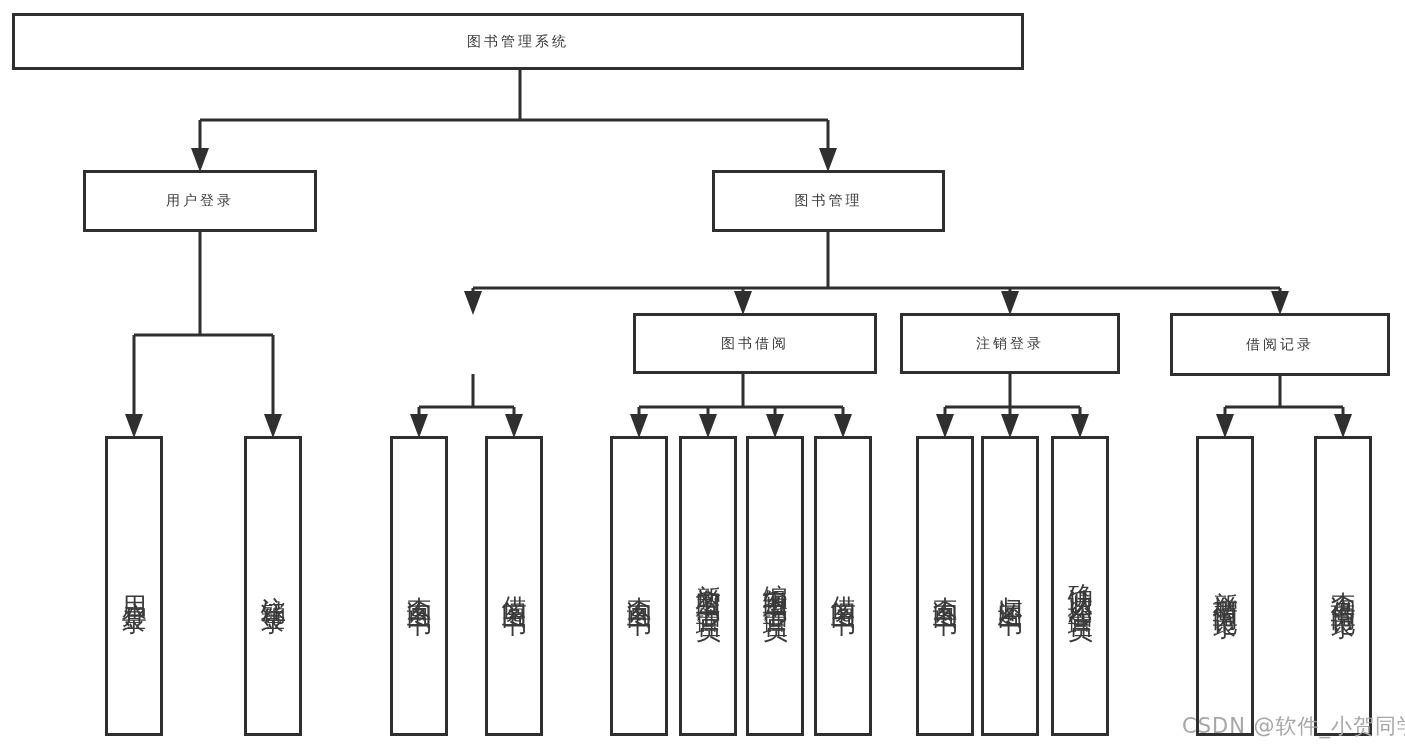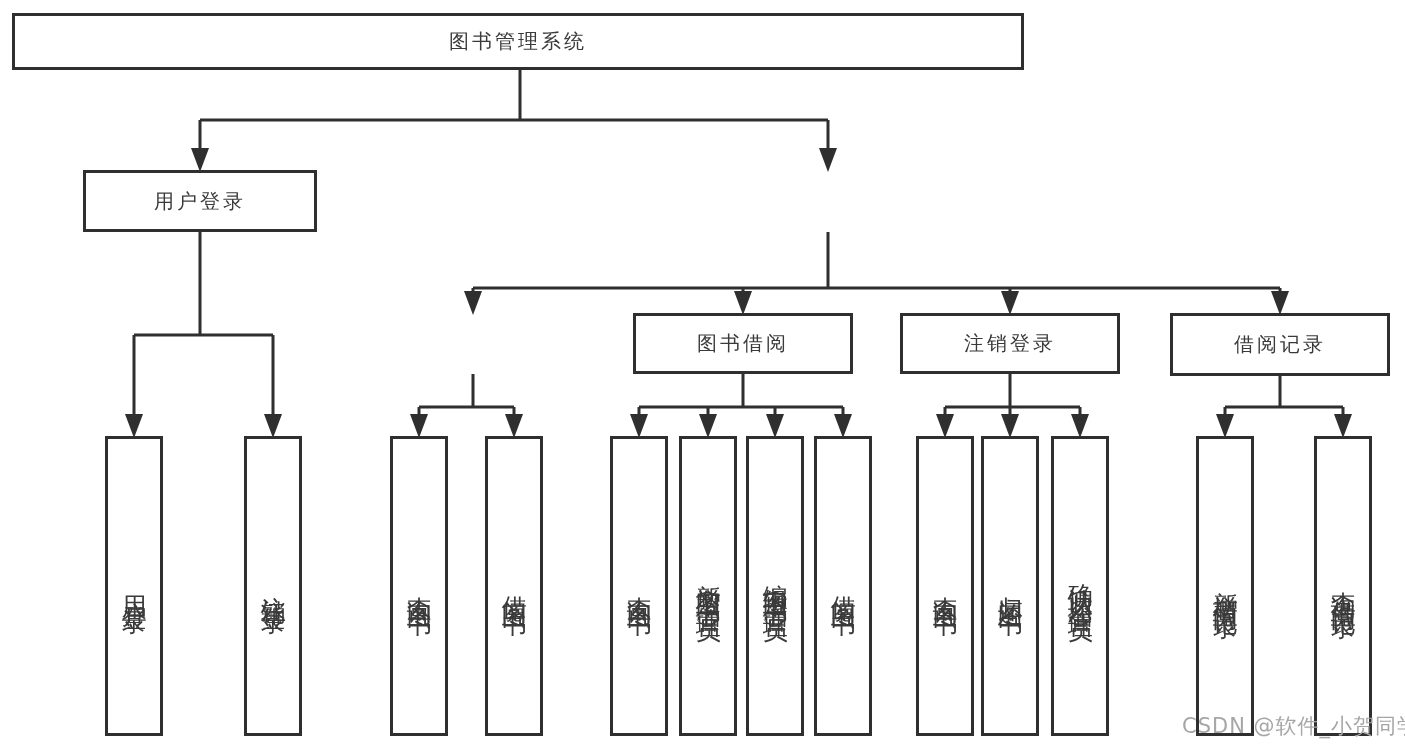--- a/index.html
+++ b/index.html
@@ -6,21 +6,21 @@
   .canvas{
     --line:#2f2f2f; --text:#3a3a3a; --bg:#ffffff; --wm:#a6a6a6;
     position:relative;width:1405px;height:747px;background:var(--bg);
     overflow:hidden;font-family:"DejaVu Sans","Liberation Sans",sans-serif;
   }
   .box{
     position:absolute;box-sizing:border-box;border:3px solid var(--line);
     background:#ffffff;display:flex;align-items:center;justify-content:center;
     color:var(--text);text-align:center;
   }
-  .hbox{font-size:20px;letter-spacing:3px;white-space:nowrap;}
+  .hbox{font-size:14px;letter-spacing:3px;white-space:nowrap;}
   .vbox{writing-mode:vertical-rl;text-orientation:mixed;font-size:25px;letter-spacing:5px;line-height:1.1;}
   svg.wires{position:absolute;left:0;top:0;pointer-events:none;}
   .ln{stroke:var(--line);stroke-width:3;fill:none;}
   .ar{fill:var(--line);stroke:none;}
   .watermark{
     position:absolute;left:1182px;top:712px;font-size:21px;color:var(--wm);
     letter-spacing:1px;z-index:5;white-space:nowrap;
   }
 </style>
 </head>
@@ -74,22 +74,23 @@
     <g>
       <path class="ln" d="M1280,374 V407 M1225,407 H1343 M1225,407 V415 M1343,407 V415"></path>
       <polygon class="ar" points="1216,414 1234,414 1225,438"></polygon>
       <polygon class="ar" points="1334,414 1352,414 1343,438"></polygon>
     </g>
   </svg>
 
   <div class="box hbox" style="left:12px;top:13px;width:1012px;height:57px;">图书管理系统</div>
 
   <div class="box hbox" style="left:83px;top:170px;width:234px;height:62px;">用户登录</div>
+  <div class="box hbox" style="left:712px;top:170px;width:233px;height:62px;">图书管理</div>
 
-  <div class="box hbox" style="left:633px;top:313px;width:220px;height:61px;">图书借阅</div>
+  <div class="box hbox" style="left:633px;top:313px;width:244px;height:61px;">图书借阅</div>
   <div class="box hbox" style="left:900px;top:313px;width:220px;height:61px;">注销登录</div>
   <div class="box hbox" style="left:1170px;top:313px;width:220px;height:63px;">借阅记录</div>
 
   <div class="box vbox" style="left:105px;top:436px;width:58px;height:300px;">用户登录</div>
   <div class="box vbox" style="left:244px;top:436px;width:58px;height:300px;">注销登录</div>
 
   <div class="box vbox" style="left:390px;top:436px;width:58px;height:300px;">查询图书</div>
   <div class="box vbox" style="left:485px;top:436px;width:58px;height:300px;">借阅图书</div>
 
   <div class="box vbox" style="left:610px;top:436px;width:58px;height:300px;">查询图书</div>

